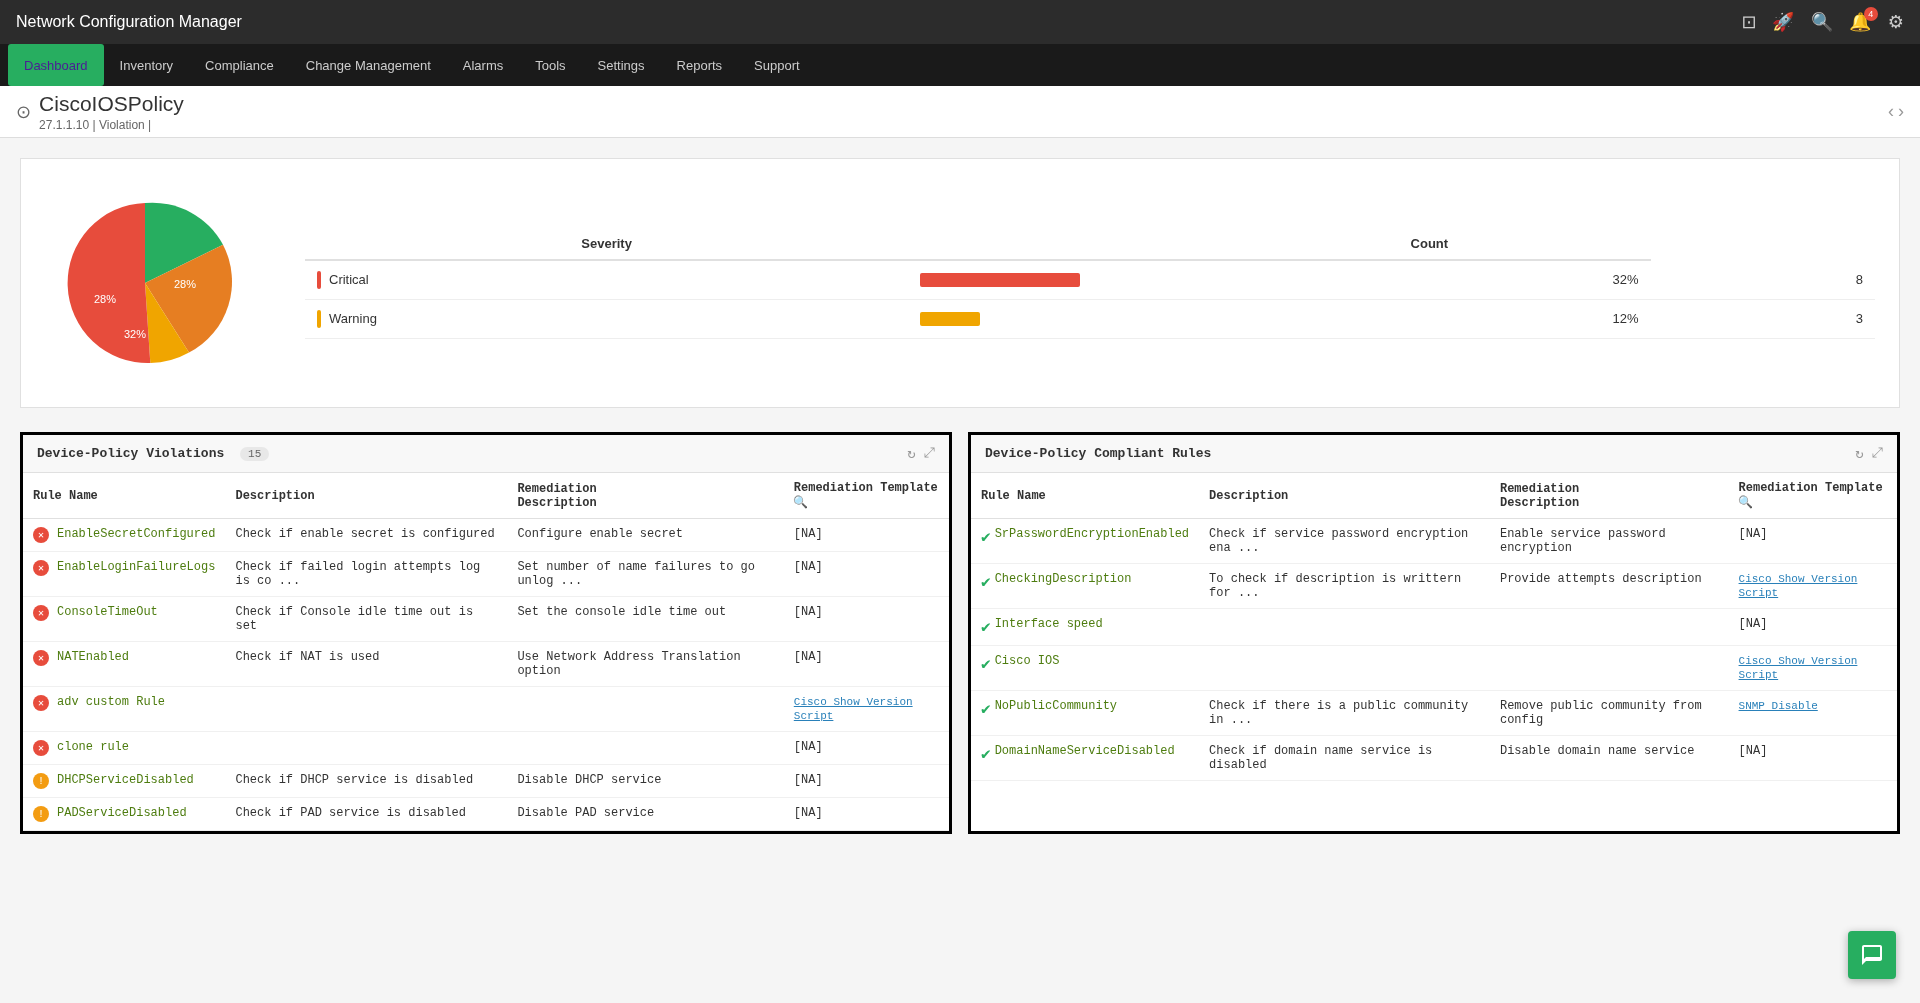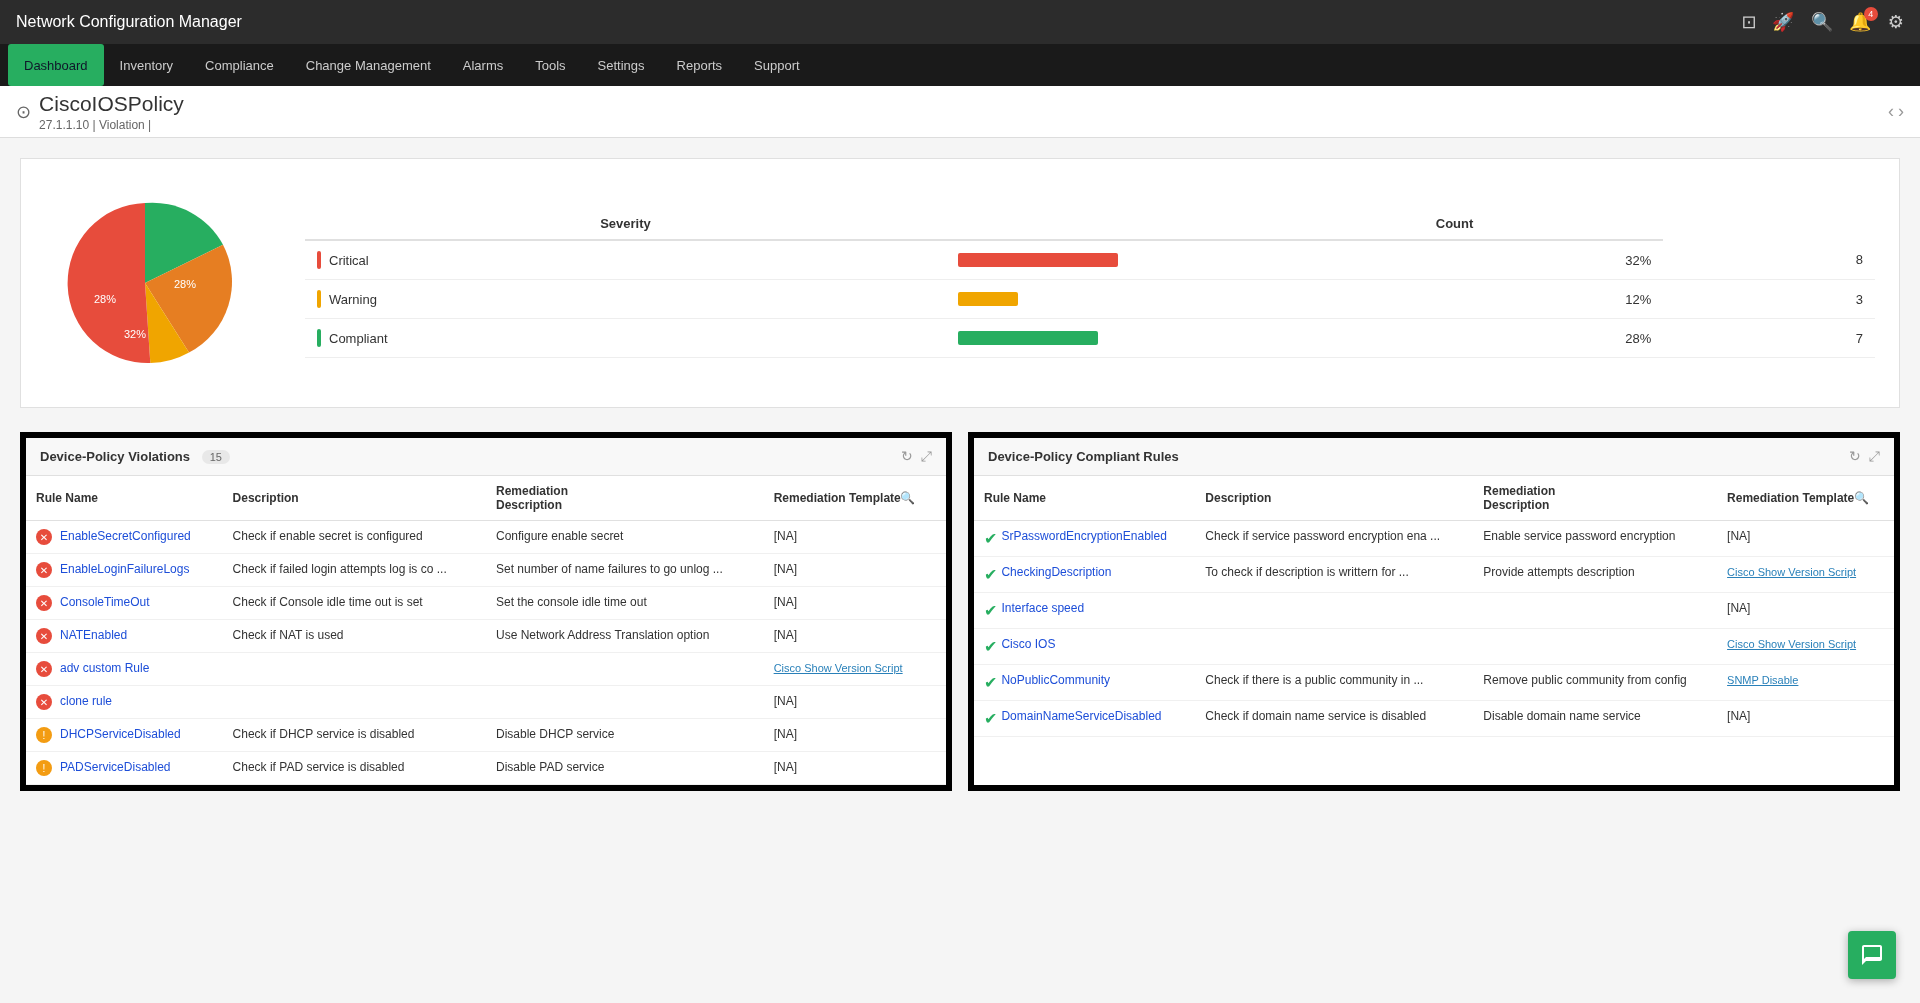--- a/index.html
+++ b/index.html
@@ -37,21 +37,21 @@
     .nav-item {
       color: #ccc;
       padding: 0 16px;
       height: 42px;
       display: flex;
       align-items: center;
       cursor: pointer;
       font-size: 13px;
       white-space: nowrap;
     }
-    .nav-item.active { background: #27ae60; color: #0f172a; border-radius: 3px; }
+    .nav-item.active { background: #27ae60; color: #4c1d95; border-radius: 3px; }
 
     
     .breadcrumb-bar {
       background: #fff;
       border-bottom: 1px solid #ddd;
       padding: 6px 16px;
       display: flex;
       align-items: center;
       justify-content: space-between;
       height: 52px;
@@ -93,23 +93,24 @@
     .severity-row { display: flex; align-items: center; gap: 8px; }
     .severity-dot { width: 4px; height: 18px; border-radius: 2px; flex-shrink: 0; }
     .sev-bar { height: 14px; border-radius: 2px; }
     .sev-pct { text-align: right; color: #333; min-width: 36px; }
     .sev-count { text-align: right; min-width: 20px; }
 
     
     .tables-row { display: flex; gap: 16px; }
     .table-panel {
       background: #fff;
-      border: 6px solid #000000;
+      border: 3px solid #000000;
       flex: 1;
       min-width: 0;
+      font-family: Liberation Mono, monospace;
     }
     .panel-header {
       background: #f8f8f8;
       border-bottom: 1px solid #e0e0e0;
       padding: 10px 14px;
       display: flex;
       align-items: center;
       justify-content: space-between;
     }
     .panel-title { font-weight: 600; font-size: 13px; }
@@ -124,21 +125,21 @@
     .panel-controls { display: flex; gap: 8px; color: #999; cursor: pointer; font-size: 14px; }
 
     .data-table { width: 100%; border-collapse: collapse; font-size: 12px; }
     .data-table th {
       text-align: left; padding: 8px 10px;
       font-weight: 600; border-bottom: 1px solid #e0e0e0;
       font-size: 12px; color: #333;
     }
     .data-table td { padding: 8px 10px; border-bottom: 1px solid #f0f0f0; vertical-align: top; }
 
-    .rule-link { color: #1d4ed8; cursor: pointer; text-decoration: none; }
+    .rule-link { color: #4d7c0f; cursor: pointer; text-decoration: none; }
     .template-link { color: #2980b9; cursor: pointer; text-decoration: underline; font-size: 11px; }
 
     .status-icon { display: inline-flex; align-items: center; justify-content: center; width: 16px; height: 16px; border-radius: 50%; font-size: 10px; flex-shrink: 0; margin-right: 4px; }
     .status-error { background: #e74c3c; color: #fff; }
     .status-warning { background: #f39c12; color: #fff; }
 
     .rule-cell { display: flex; align-items: flex-start; gap: 4px; }
 
     
     .float-btn {
@@ -243,33 +244,20 @@
         <div class="severity-dot" style="background:#f0a500;"></div>
         <span>Warning</span>
       </div>
     </td>
     <td>
       <div class="sev-bar" style="width:60px;background:#f0a500;"></div>
     </td>
     <td class="sev-pct">12%</td>
     <td class="sev-count">3</td>
   </tr>
-            <tr>
-    <td>
-      <div class="severity-row">
-        <div class="severity-dot" style="background:#27ae60;"></div>
-        <span>Compliant</span>
-      </div>
-    </td>
-    <td>
-      <div class="sev-bar" style="width:140px;background:#27ae60;"></div>
-    </td>
-    <td class="sev-pct">28%</td>
-    <td class="sev-count">7</td>
-  </tr>
           </tbody>
       </table>
     </div>
   </div>
 
   <div class="tables-row">
 
     <div class="table-panel">
       <div class="panel-header">
         <div>

